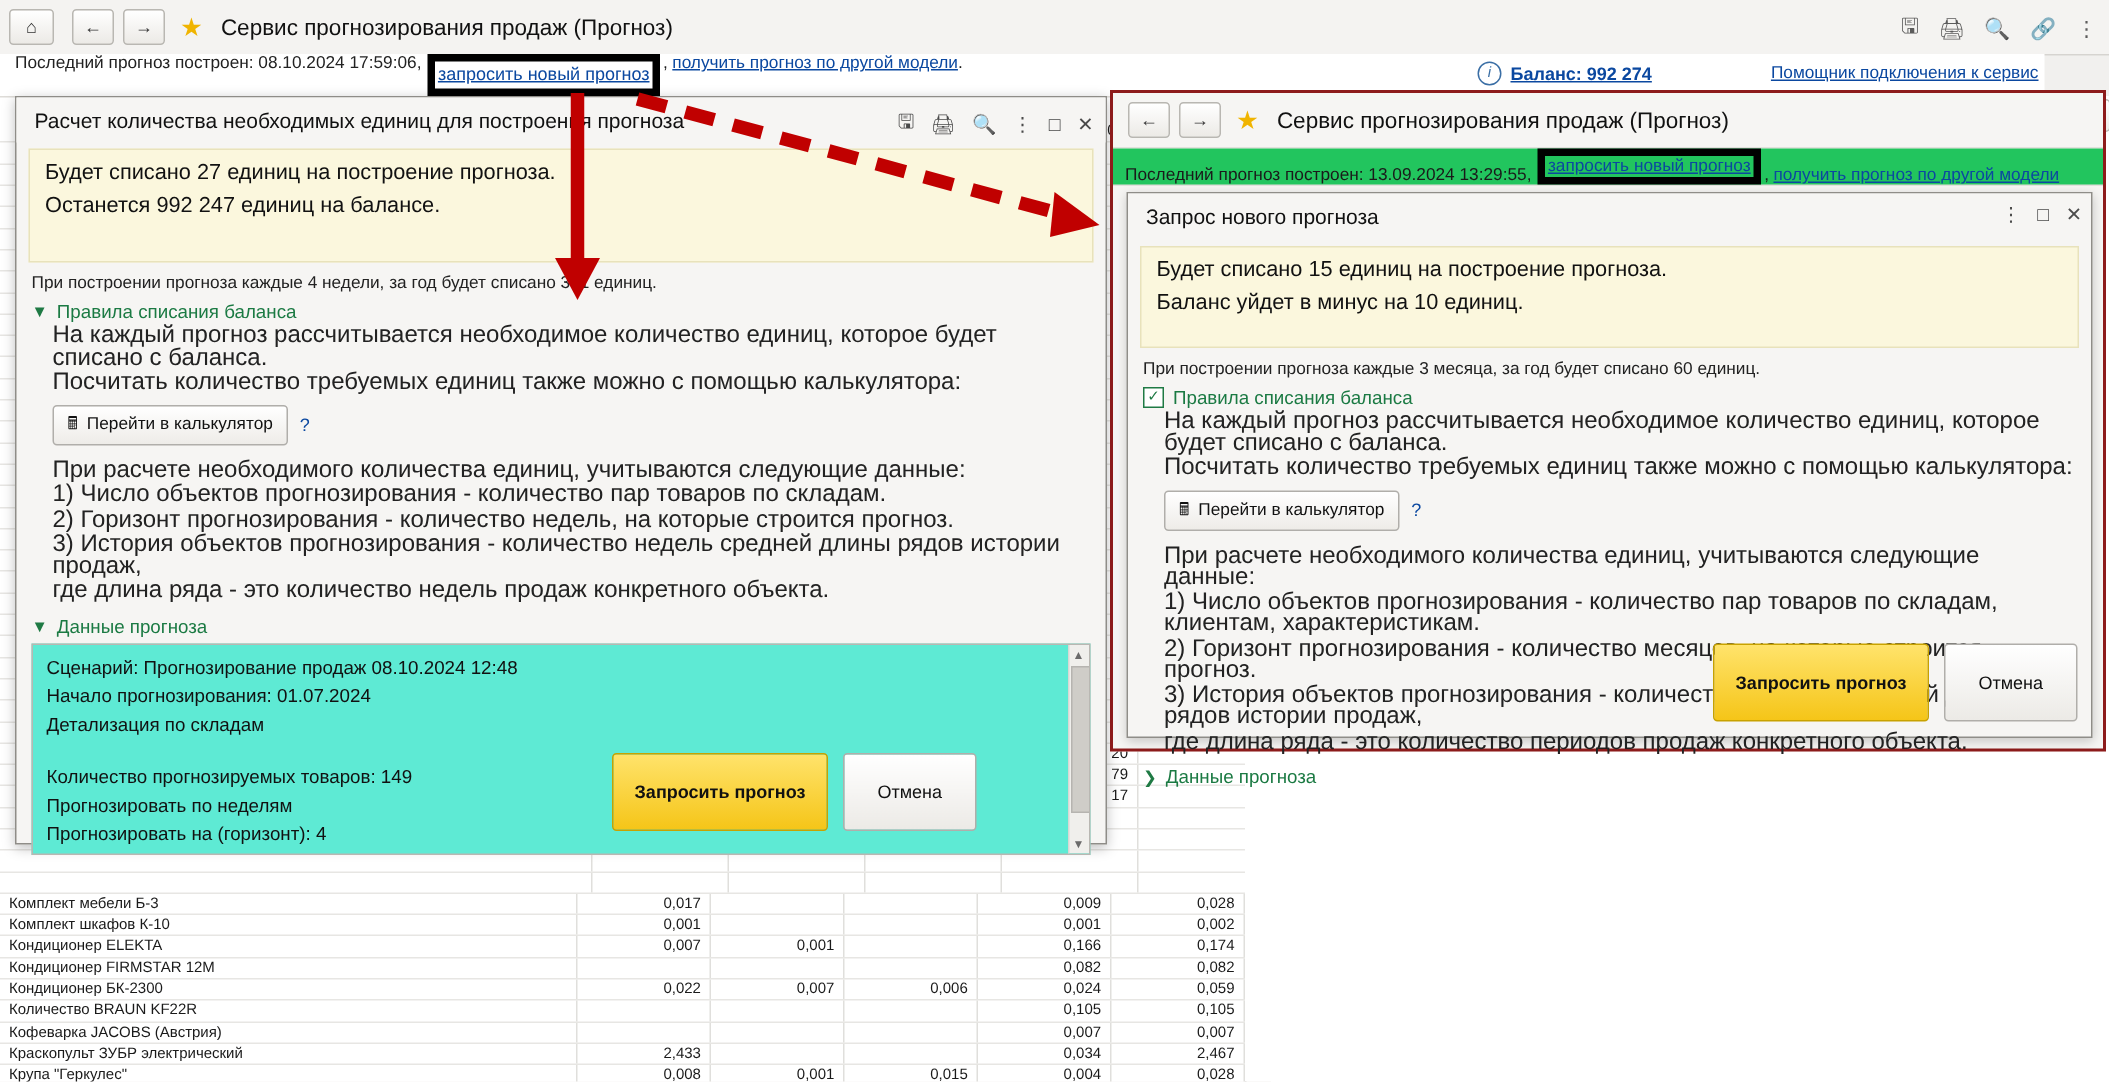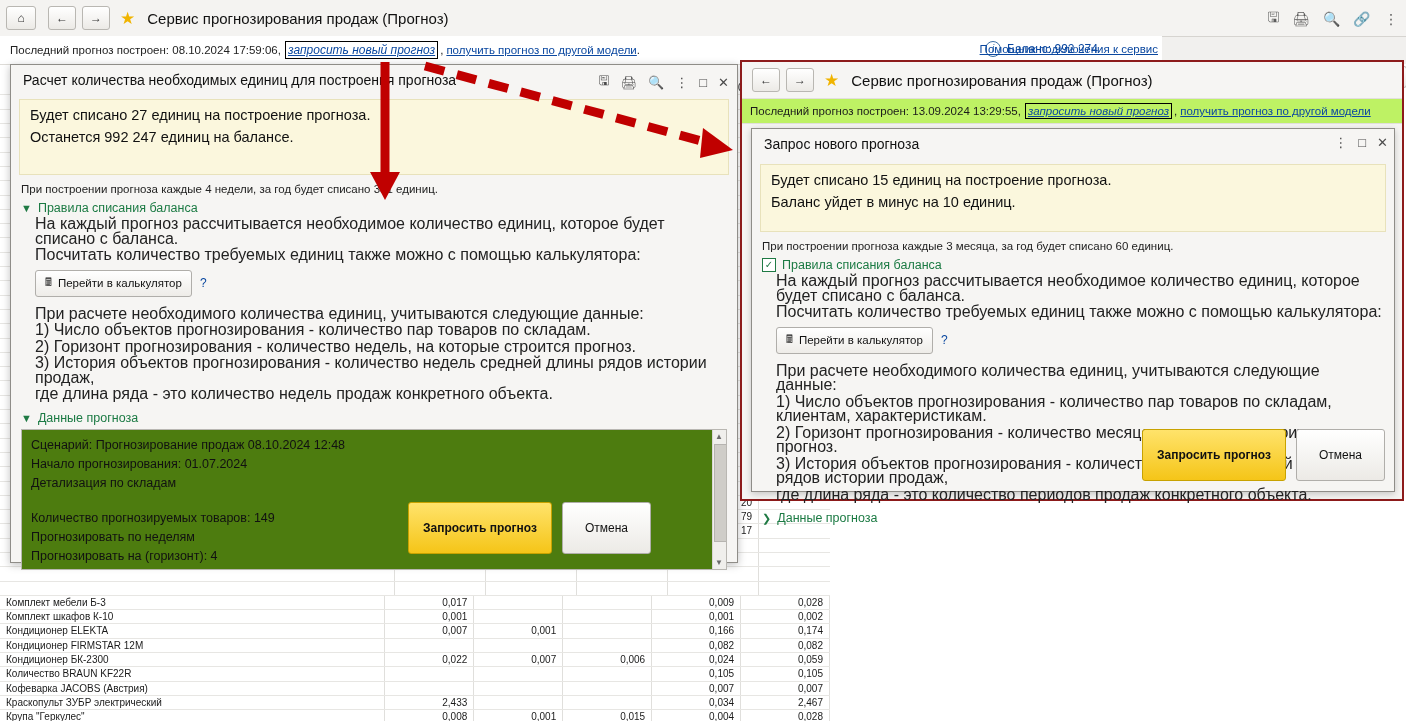--- a/index.html
+++ b/index.html
@@ -28,38 +28,38 @@
     display:flex;align-items:center;justify-content:center;
     font-size:12px;color:#333;
   }
   .navbtn.home{width:28px;}
   .star{margin-left:10px;color:#f0b400;font-size:17px;}
   #apptitle{margin-left:12px;font-size:15px;color:#111;}
   #topright{position:absolute;right:8px;top:7px;display:flex;align-items:center;gap:13px;color:#5b5b5b;font-size:14px;}
 
   
   #inforow{
-    left:0;top:36px;width:1162px;height:28px;
+    left:0;top:36px;width:1363px;height:28px;
     background:#ffffff;border-bottom:1px solid #dedcd8;
-    display:flex;align-items:center;
+    display:flex;
   }
   #inforow .txt{margin-left:10px;font-size:11.5px;color:#222;}
   .lnk{color:#0b48a0;text-decoration:underline;cursor:pointer;}
   .lnk-red-box{
-    border:1px solid #000000;padding:1px 2px;margin:0 2px;
-    color:#0b48a0;text-decoration:underline;font-style:italic;
+    border:5px solid #000000;padding:1px 2px;margin:0 2px;
+    color:#0b48a0;text-decoration:underline;
   }
   #balance{
     position:absolute;left:985px;top:5px;display:flex;align-items:center;gap:6px;
   }
   #balance .circ{
     width:14px;height:14px;border:1px solid #3a6ea5;border-radius:50%;
     color:#3a6ea5;font-size:10px;line-height:13px;text-align:center;font-style:italic;
   }
-  #balance a{color:#0b48a0;text-decoration:underline;font-size:12px;font-weight:normal;}
+  #balance a{color:#0b48a0;text-decoration:underline;font-size:12px;font-weight:bold;}
   #helper{position:absolute;right:4px;top:7px;font-size:11.5px;}
 
   
   #bgtable{
     left:0;top:64px;width:830px;height:657px;background:#ffffff;
     border-right:1px solid #c9c7c3;
     overflow:hidden;
   }
   #bgtable .trow{
     height:13.3px;line-height:13.3px;font-size:10px;
@@ -116,36 +116,36 @@
     font-size:12px;color:#111;padding:5px 22px;
   }
 
   
   #dlg1{left:10px;top:64px;width:726px;height:497px;}
   #dlg1 .dlg-title{border-bottom:none;}
   #dlg1 .dlg-ctrls{right:8px;}
   #dlg1 .ctl-ico{font-size:13px;color:#4a4a4a;}
   #d1-yellow{margin-top:4px;height:60px;}
   #d1-data-box{
-    margin:4px 10px 0 10px;border:1px solid #b9b7b2;background:#4d7c0f;
+    margin:4px 10px 0 10px;border:1px solid #b9b7b2;background:#5eead4;
     height:139px;position:relative;overflow:hidden;
   }
   #d1-data-box .content{padding:6px 9px;font-size:12.5px;line-height:19px;color:#111;}
   #d1-scroll{
     position:absolute;right:0;top:0;width:13px;height:100%;
     background:#f0efec;border-left:1px solid #d9d7d3;
   }
   #d1-scroll .thumb{position:absolute;left:1px;top:14px;width:11px;height:96px;background:#cfcdc8;border:1px solid #b6b4b0;}
   #d1-scroll .ar{position:absolute;left:2px;font-size:8px;color:#6b6b6b;}
   #d1-buttons{position:absolute;left:0;bottom:8px;width:726px;display:flex;justify-content:flex-end;gap:10px;padding-right:86px;box-sizing:border-box;}
 
   
   #win2{left:740px;top:60px;width:660px;height:437px;background:#f6f5f3;border:2px solid #8d1b1b;}
   #win2 .w2top{height:36px;display:flex;align-items:center;border-bottom:1px solid #e2e0dc;}
-  #win2 .w2info{height:24px;display:flex;align-items:center;background:#bef264;border-bottom:1px solid #e2e0dc;font-size:11.5px;padding-left:8px;}
+  #win2 .w2info{height:24px;display:flex;align-items:flex-end;background:#22c55e;border-bottom:1px solid #e2e0dc;font-size:11.5px;padding-left:8px;}
   #dlg2{position:absolute;left:9px;top:66px;width:642px;height:362px;background:#f6f5f3;border:1px solid #8f8d88;box-shadow:0 2px 7px rgba(0,0,0,.2);}
   #d2-yellow{margin-top:5px;height:52px;}
   #d2-buttons{position:absolute;right:9px;bottom:10px;display:flex;gap:10px;}
   .chkbox{
     width:12px;height:12px;border:1px solid #1f7a44;background:#fff;
     display:inline-flex;align-items:center;justify-content:center;
     font-size:10px;color:#1f7a44;line-height:1;
   }
 
   

